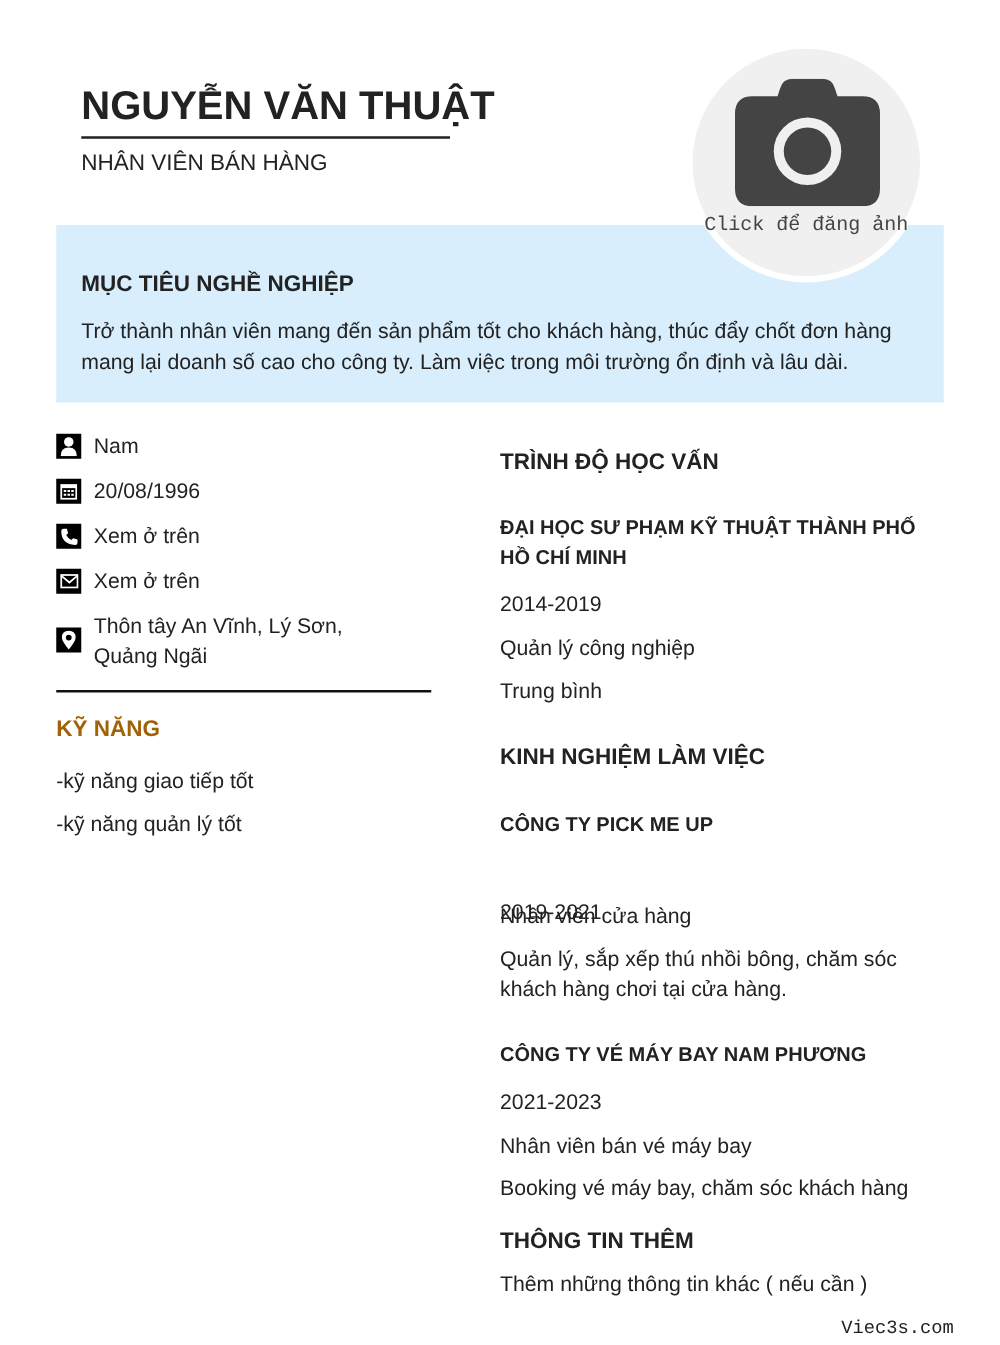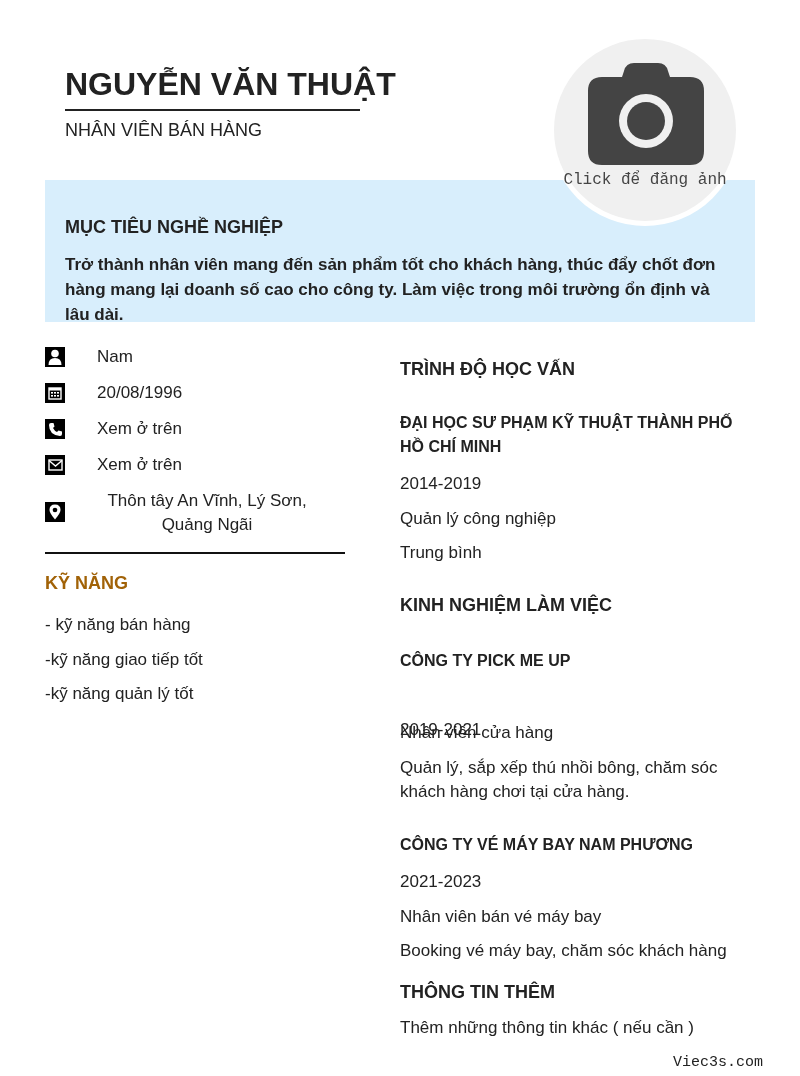--- a/index.html
+++ b/index.html
@@ -5,28 +5,28 @@
   * { box-sizing: border-box; margin: 0; padding: 0; }
   html, body { width: 800px; height: 1076px; background: #ffffff; overflow: hidden; }
   body { position: relative; font-family: "Liberation Sans", "DejaVu Sans", sans-serif; color: #222222; }
 
   .name { position: absolute; left: 65px; top: 66px; font-size: 32px; font-weight: bold; color: #222222; letter-spacing: 0px; white-space: nowrap; }
   .name-rule { position: absolute; left: 65px; top: 109px; width: 295px; height: 2px; background: #222222; }
   .job-title { position: absolute; left: 65px; top: 120px; font-size: 18px; color: #222222; white-space: nowrap; }
 
   .objective-box { position: absolute; left: 45px; top: 180px; width: 710px; height: 142px; background: #d8eefc; }
   .objective-heading { position: absolute; left: 65px; top: 217px; font-size: 18px; font-weight: bold; color: #222222; white-space: nowrap; }
-  .objective-text { position: absolute; left: 65px; top: 252px; width: 670px; font-size: 17px; line-height: 25px; color: #222222; font-weight: bold; }
+  .objective-text { position: absolute; left: 65px; top: 252px; width: 670px; font-size: 17px; line-height: 25px; color: #222222; }
 
   .avatar { position: absolute; left: 549px; top: 34px; width: 192px; height: 192px; border-radius: 50%; background: #f0f0f0; border: 5px solid #ffffff; cursor: pointer; }
   .avatar .cam { position: absolute; left: 34px; top: 24px; width: 116px; height: 102px; }
   .avatar .avatar-label { position: absolute; left: 0; right: 0; top: 132px; text-align: center; font-size: 16px; color: #444444; font-family: Liberation Mono, monospace; }
 
   .contact-list { position: absolute; left: 45px; top: 345px; width: 300px; }
-  .contact-item { display: flex; align-items: flex-start; margin-bottom: 12px; gap: 22px; }
+  .contact-item { display: flex; align-items: flex-start; margin-bottom: 12px; }
   .contact-item .icon { width: 20px; height: 20px; background: #000000; flex: 0 0 20px; margin-right: 10px; margin-top: 2px; display: flex; align-items: center; justify-content: center; }
   .contact-item .text { font-size: 17px; line-height: 24px; color: #222222; }
   .contact-item.multi .icon { margin-top: 13px; }
 
   .left-rule { position: absolute; left: 45px; top: 552px; width: 300px; height: 2px; background: #111111; }
   .skills-heading { position: absolute; left: 45px; top: 573px; font-size: 18px; font-weight: bold; color: #a16207; }
   .skills-list { position: absolute; left: 45px; top: 613px; width: 300px; }
   .skills-list .skill { font-size: 17px; line-height: 24px; margin-bottom: 10.5px; color: #222222; }
   .sec-heading { position: absolute; left: 400px; font-size: 18px; font-weight: bold; color: #222222; white-space: nowrap; }
   .item-title { position: absolute; left: 400px; width: 345px; font-size: 16px; font-weight: bold; line-height: 24px; color: #222222; }
@@ -96,28 +96,27 @@
     </span>
     <span class="text">Xem ở trên</span>
   </div>
   <div class="contact-item multi">
     <span class="icon">
       <svg width="12" height="16" viewBox="0 0 12 16">
           <path d="M6 15.5 Q0.5 9 0.5 6 Q0.5 0.5 6 0.5 Q11.5 0.5 11.5 6 Q11.5 9 6 15.5 Z" fill="#fff"></path>
           <circle cx="6" cy="6" r="2.3" fill="#000"></circle>
         </svg>
     </span>
-    <span class="text" style="width: 220px; text-align: center;">Thôn tây An Vĩnh, Lý Sơn, Quảng Ngãi</span>
+    <span class="text" style="width: 220px;">Thôn tây An Vĩnh, Lý Sơn, Quảng Ngãi</span>
   </div>
 </div>
 
 <div class="left-rule"></div>
 <div class="skills-heading">KỸ NĂNG</div>
 <div class="skills-list">
-  <div class="skill">- kỹ năng bán hàng</div>
   <div class="skill">-kỹ năng giao tiếp tốt</div>
   <div class="skill">-kỹ năng quản lý tốt</div>
 </div>
 
 <div class="sec-heading" style="top: 359px;">TRÌNH ĐỘ HỌC VẤN</div>
 <div class="item-title" style="top: 411px;">ĐẠI HỌC SƯ PHẠM KỸ THUẬT THÀNH PHỐ HỒ CHÍ MINH</div>
 <div class="item-line" style="top: 472px;">2014-2019</div>
 <div class="item-line" style="top: 507px;">Quản lý công nghiệp</div>
 <div class="item-line" style="top: 541px;">Trung bình</div>
 

